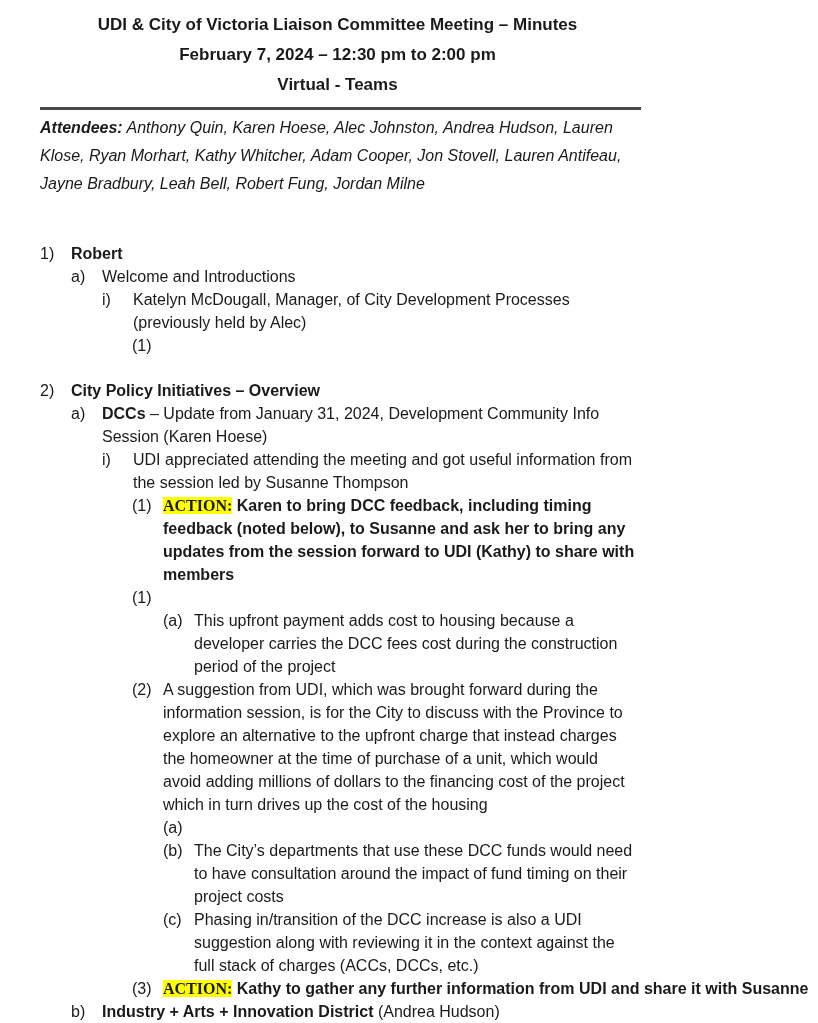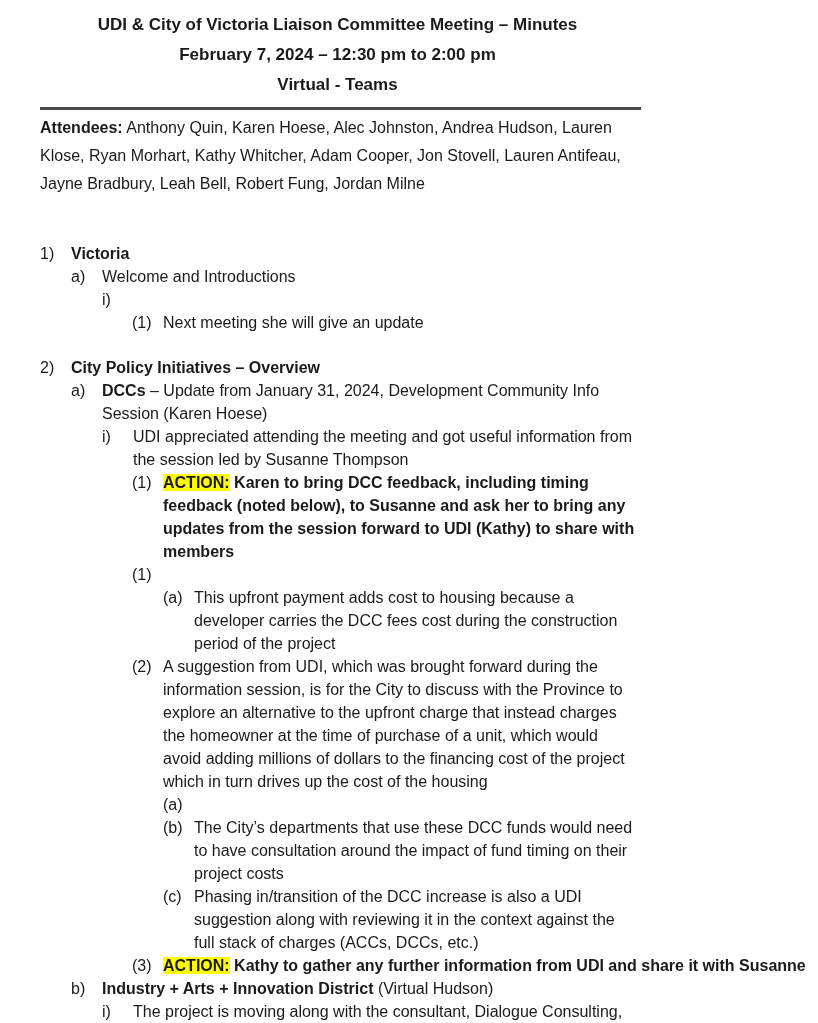--- a/index.html
+++ b/index.html
@@ -32,32 +32,33 @@
     line-height: 30px;
   }
   .rule {
     border: 0;
     border-top: 3px solid var(--rule);
     margin: 7px -6px 0 0;
   }
   .attendees {
     margin: 4px 0 0 0;
     line-height: 28px;
+    font-style: italic;
   }
   .outline { margin-top: 44px; }
   .row { display: flex; }
   .mk { flex: 0 0 31px; }
   .ct { flex: 1; }
   .l2 { padding-left: 31px; }
   .l3 { padding-left: 62px; }
   .l4 { padding-left: 92px; }
   .l5 { padding-left: 123px; }
   .gap { margin-top: 22px; }
   .b { font-weight: bold; }
-  .hl { background: var(--hl); }
+  .hl { background: var(--hl); font-family: Liberation Serif, serif; }
   .nw { white-space: nowrap; }
 </style>
 </head>
 <body>
 
 <div class="page">
 
   <header class="doc-header">
     <div>UDI &amp; City of Victoria Liaison Committee Meeting – Minutes</div>
     <div>February 7, 2024 – 12:30 pm to 2:00 pm</div>
@@ -65,35 +66,35 @@
   </header>
 
   <hr class="rule">
 
   <p class="attendees"><span class="b">Attendees:</span><span> Anthony Quin, Karen Hoese, Alec Johnston, Andrea Hudson, Lauren Klose, Ryan Morhart, Kathy Whitcher, Adam Cooper, Jon Stovell, Lauren Antifeau, Jayne Bradbury, Leah Bell, Robert Fung, Jordan Milne</span></p>
 
   <main class="outline">
 
     <div class="row l1">
       <span class="mk">1)</span>
-      <div class="ct b">Victoria</div>
+      <div class="ct b">Robert</div>
     </div>
 
     <div class="row l2">
       <span class="mk">a)</span>
       <div class="ct">Welcome and Introductions</div>
     </div>
 
     <div class="row l3">
       <span class="mk">i)</span>
+      <div class="ct">Katelyn McDougall, Manager, of City Development Processes (previously held by Alec)</div>
     </div>
 
     <div class="row l4">
       <span class="mk">(1)</span>
-      <div class="ct">Next meeting she will give an update</div>
     </div>
 
     <div class="row l1 gap">
       <span class="mk">2)</span>
       <div class="ct b">City Policy Initiatives – Overview</div>
     </div>
 
     <div class="row l2">
       <span class="mk">a)</span>
       <div class="ct"><span class="b">DCCs</span><span> – Update from January 31, 2024, Development Community Info Session (Karen Hoese)</span></div>
@@ -138,21 +139,21 @@
       <div class="ct">Phasing in/transition of the DCC increase is also a UDI suggestion along with reviewing it in the context against the full stack of charges (ACCs, DCCs, etc.)</div>
     </div>
 
     <div class="row l4">
       <span class="mk">(3)</span>
       <div class="ct b nw"><span class="hl">ACTION:</span><span> Kathy to gather any further information from UDI and share it with Susanne</span></div>
     </div>
 
     <div class="row l2">
       <span class="mk">b)</span>
-      <div class="ct"><span class="b">Industry + Arts + Innovation District</span><span> (Virtual Hudson)</span></div>
+      <div class="ct"><span class="b">Industry + Arts + Innovation District</span><span> (Andrea Hudson)</span></div>
     </div>
 
     <div class="row l3">
       <span class="mk">i)</span>
       <div class="ct">The project is moving along with the consultant, Dialogue Consulting, working on a draft action plan due later this month</div>
     </div>
 
   </main>
 </div>
 

